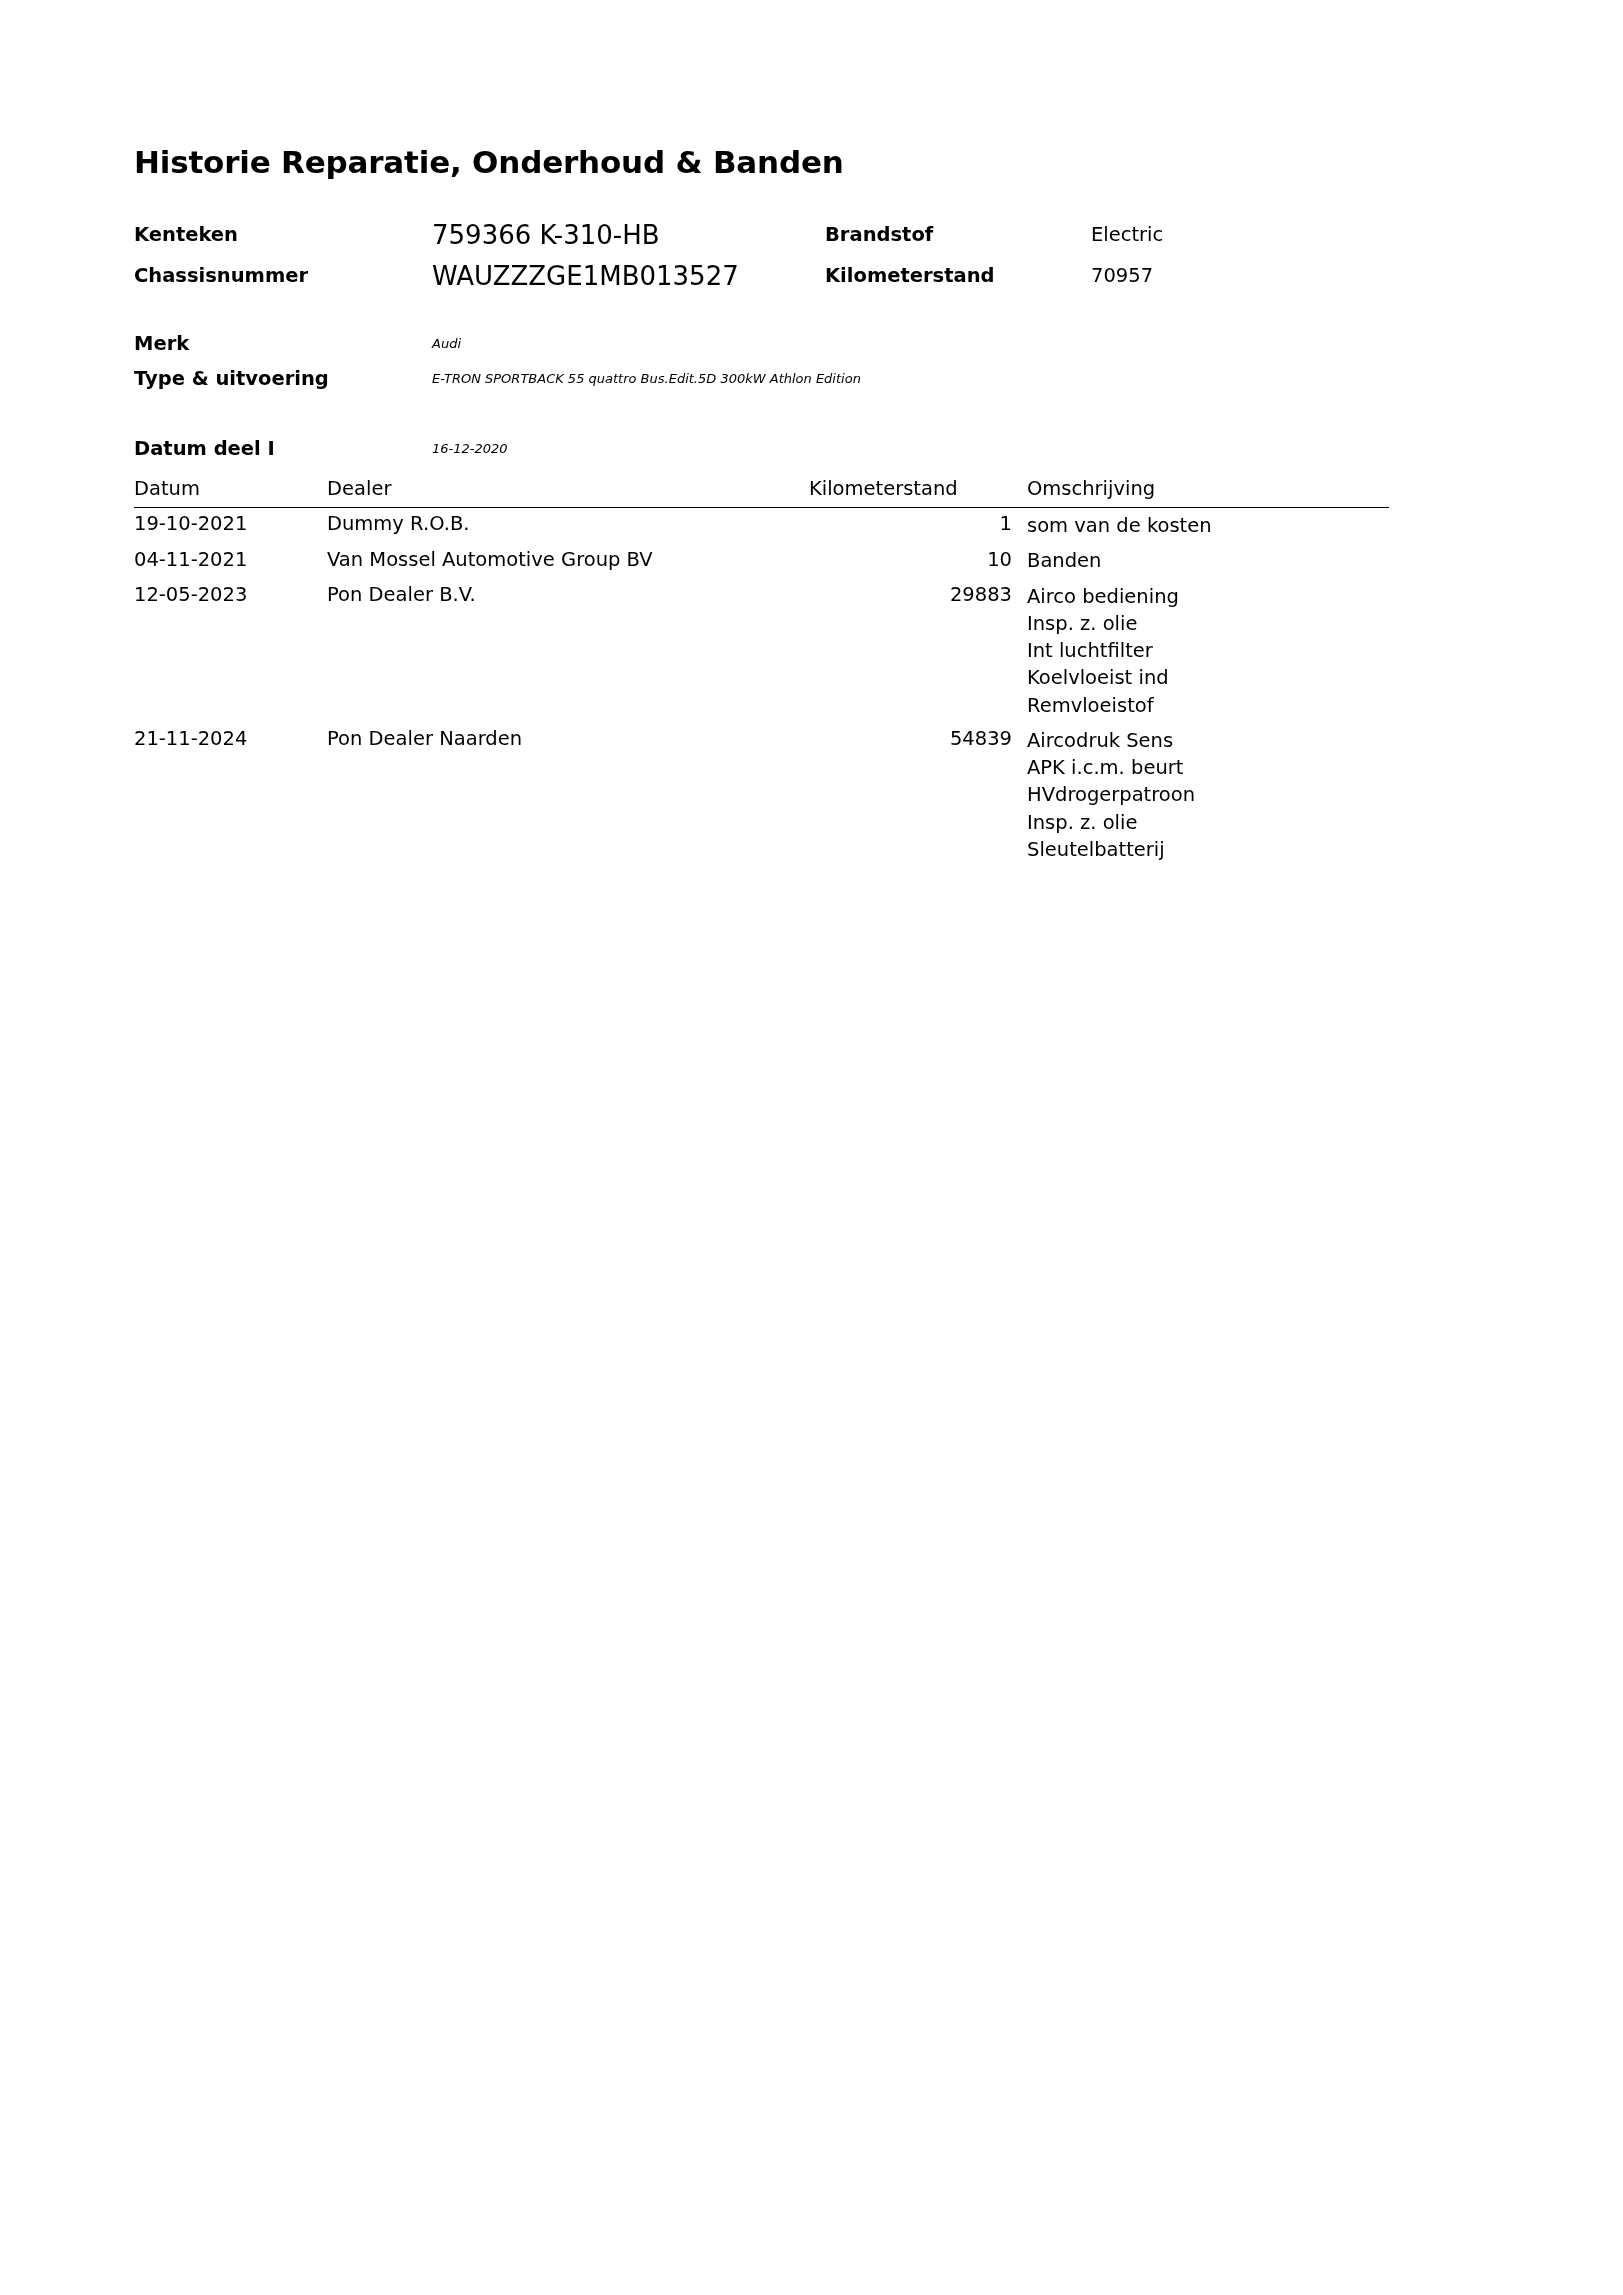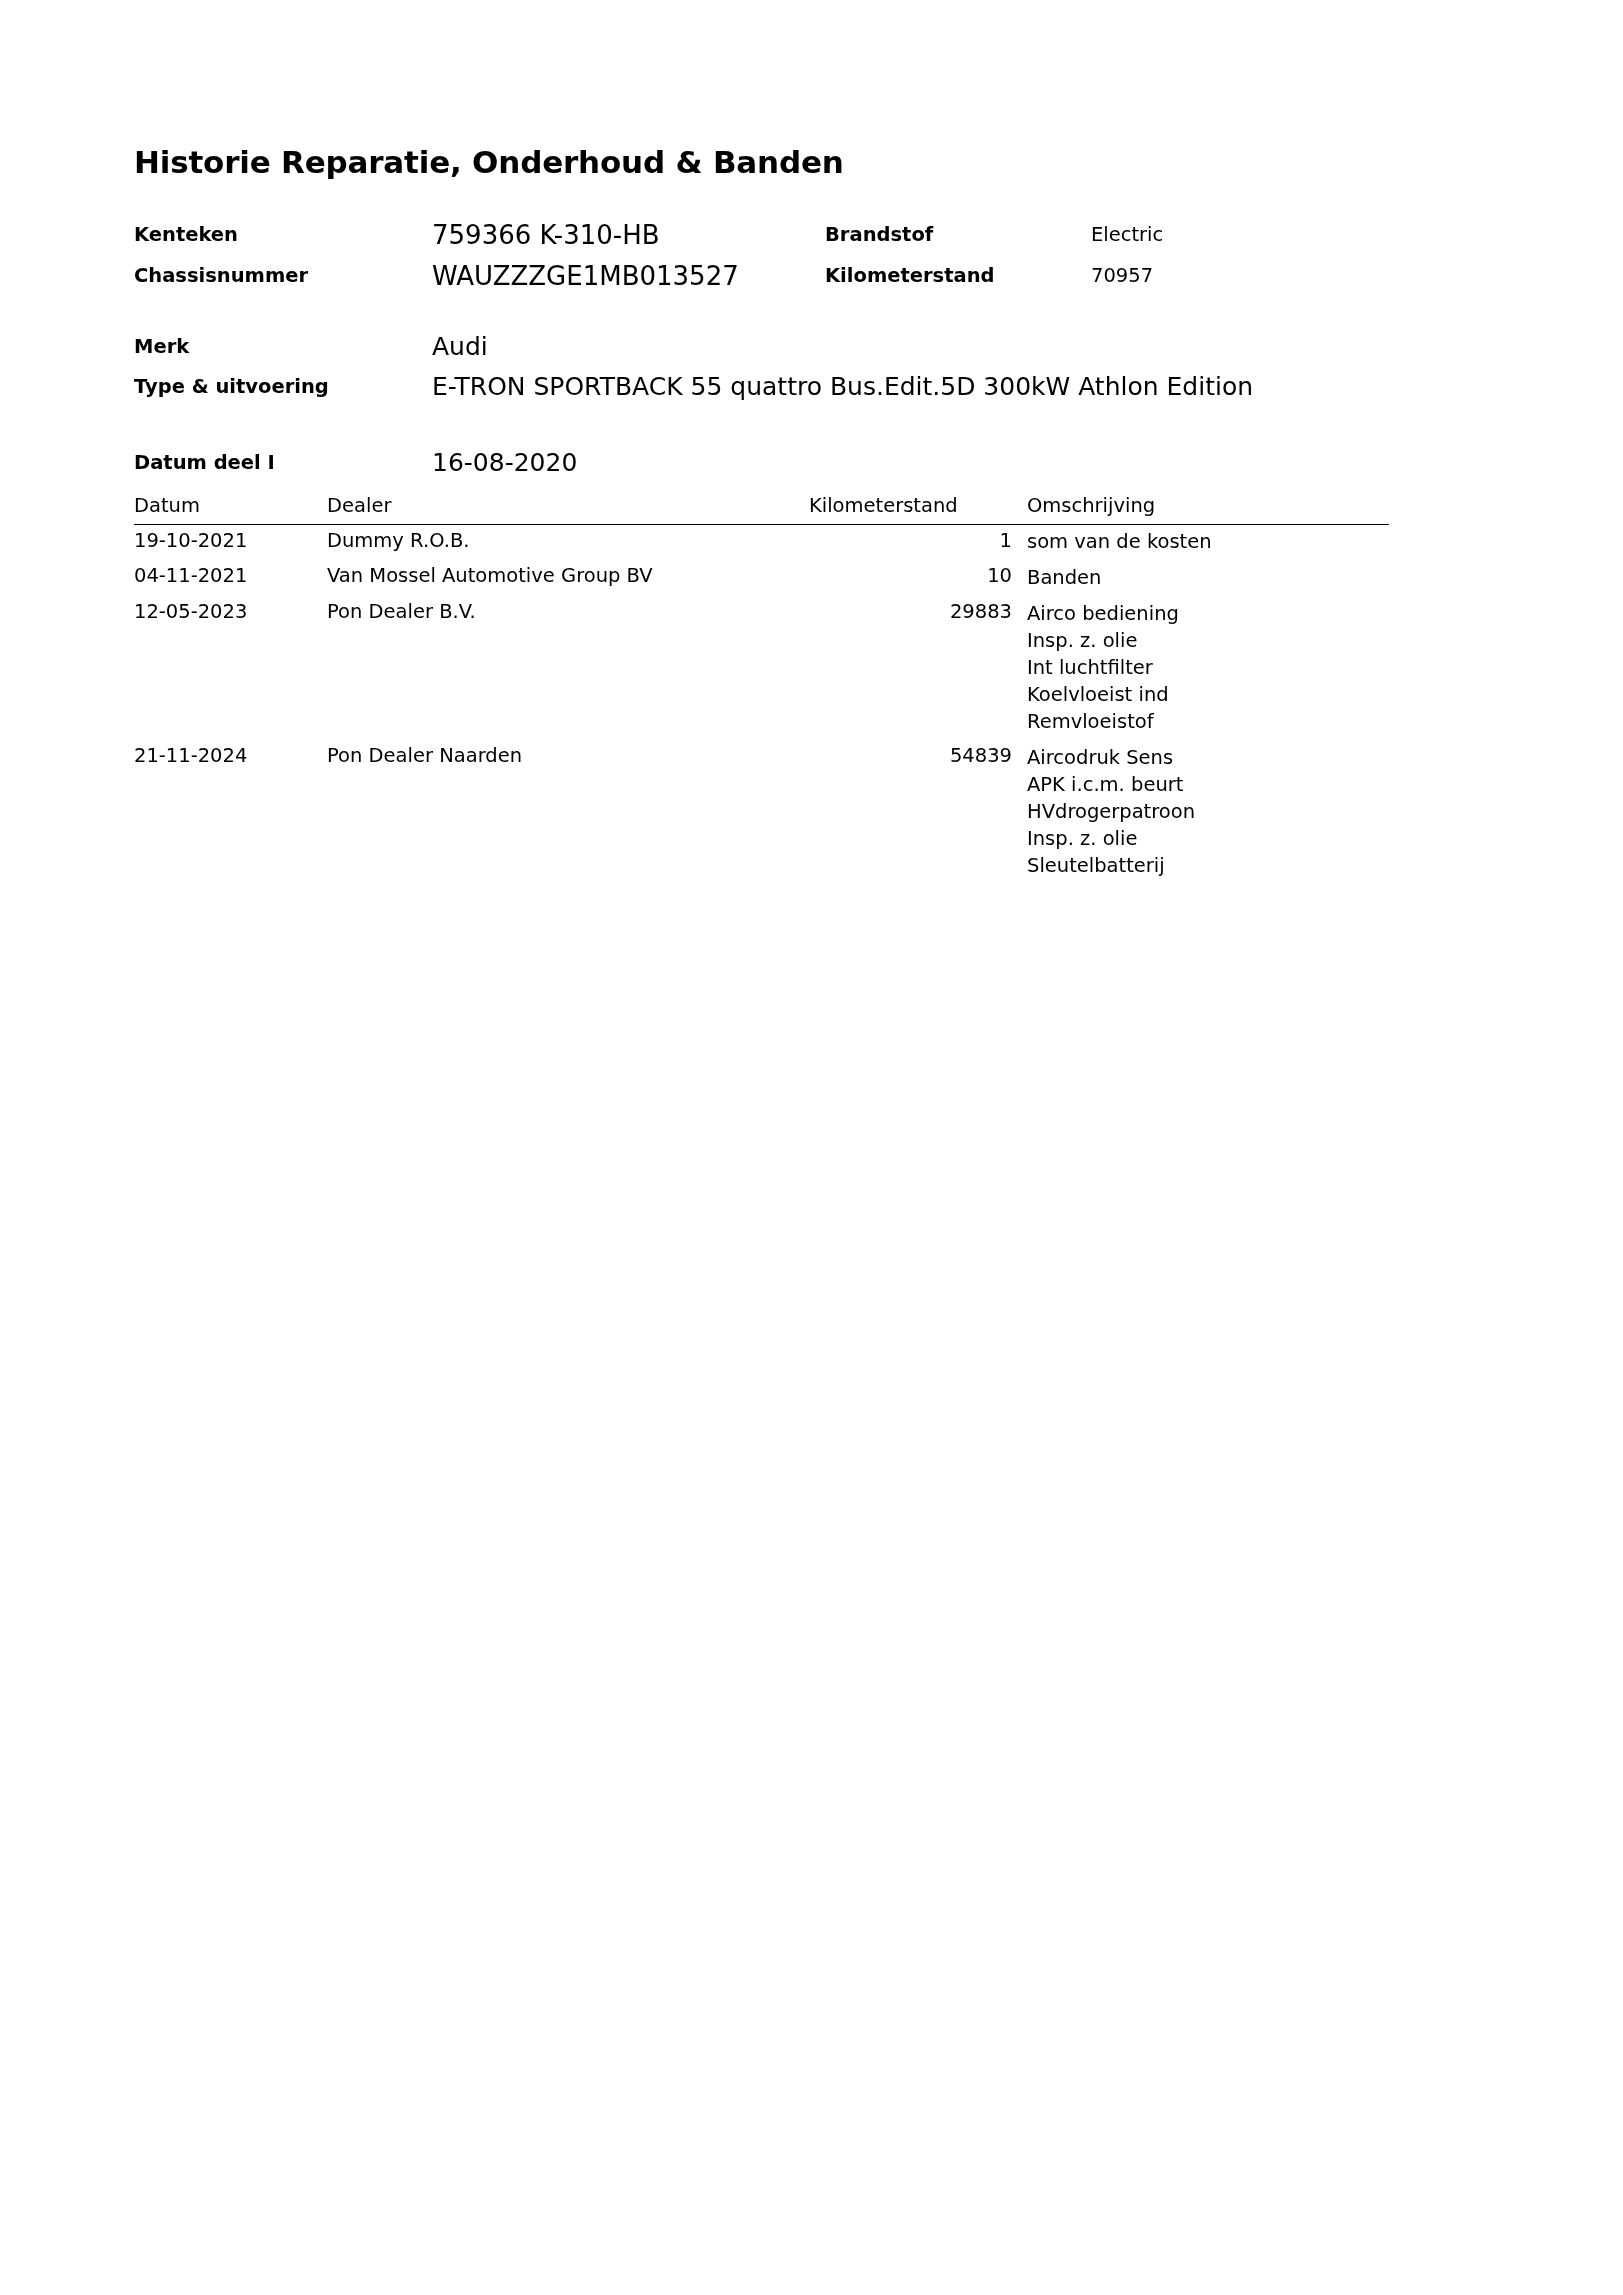--- a/index.html
+++ b/index.html
@@ -60,22 +60,23 @@
     width: 266px;
     flex: 0 0 266px;
   }
   .meta-value-2 {
     font-size: 19.5px;
     flex: 1 1 auto;
   }
   .gap-1 { height: 30px; }
   .gap-2 { height: 36px; }
   .meta-value-wide {
-    font-size: 25px;
+    font-size: 13px;
     flex: 1 1 auto;
+    font-style: italic;
   }
   .section-title {
     font-weight: bold;
     font-size: 19.5px;
     margin-top: 39px;
     margin-bottom: 0;
   }
   table.works {
     border-collapse: collapse;
     margin-top: 18.6px;
@@ -143,21 +144,21 @@
 
       <div class="meta-row">
         <div class="meta-label">Type &amp; uitvoering</div>
         <div class="meta-value-wide">E-TRON SPORTBACK 55 quattro Bus.Edit.5D 300kW Athlon Edition</div>
       </div>
 
       <div class="gap-2"></div>
 
       <div class="meta-row">
         <div class="meta-label">Datum deel I</div>
-        <div class="meta-value-wide">16-08-2020</div>
+        <div class="meta-value-wide">16-12-2020</div>
       </div>
 
 
     </div>
 
 
     <table class="works">
       <thead>
         <tr>
           <th class="col-date">Datum</th>

